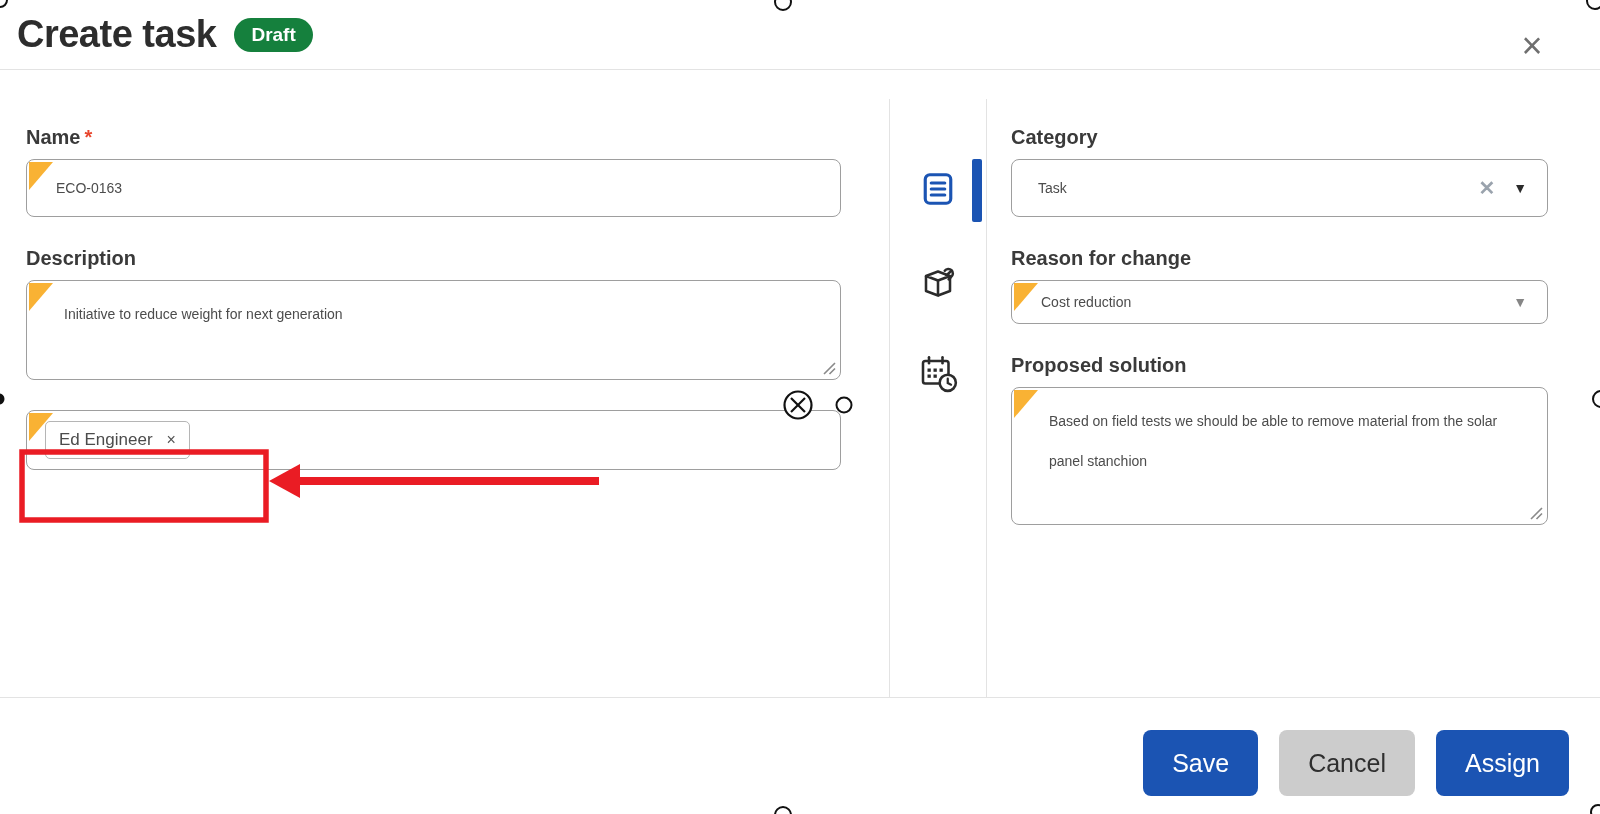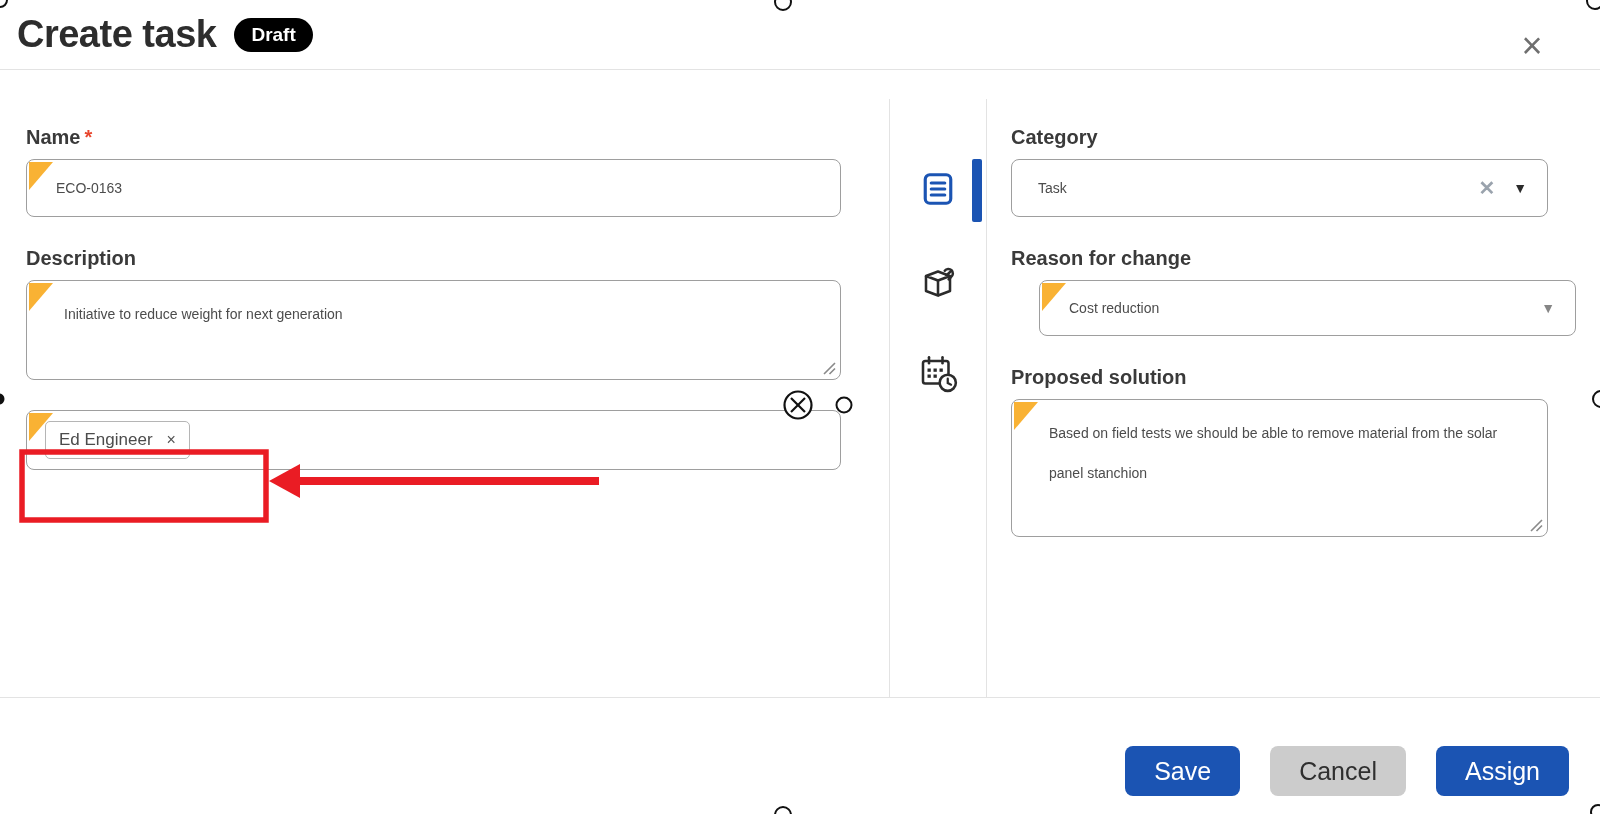--- a/index.html
+++ b/index.html
@@ -13,21 +13,21 @@
   }
 
   
   .dlg-header {
     position: absolute; top: 0; left: 0; right: 0; height: 70px;
     border-bottom: 1px solid #e3e3e3;
     display: flex; align-items: center; padding-left: 17px;
   }
   .dlg-title { font-size: 38px; font-weight: bold; color: #2d2d2d; letter-spacing: -0.5px; }
   .status-badge {
-    margin-left: 18px; background: #000000; color: #fff;
+    margin-left: 18px; background: #15803d; color: #fff;
     font-size: 19px; font-weight: bold; padding: 6px 17px; border-radius: 18px;
   }
   .close-btn {
     position: absolute; top: 28px; right: 50px; width: 36px; height: 36px;
     display: flex; align-items: center; justify-content: center;
     font-size: 36px; color: #6f6f6f; cursor: pointer; line-height: 1;
   }
 
   
   .dlg-main {
@@ -49,21 +49,21 @@
   }
   .box.tall { align-items: flex-start; padding-left: 8px; }
   .dirty::before {
     content: ""; position: absolute; top: 2px; left: 2px;
     border-top: 28px solid #f9b234; border-right: 24px solid transparent;
   }
   .box-text { font-size: 14px; color: #4c4c4c; padding-left: 29px; }
   .box.tall .box-text { padding-top: 13px; line-height: 40px; padding-right: 20px; }
 
   .h58  { height: 58px; }
-  .h54  { height: 56px; margin-left: 28px; }
+  .h54  { height: 44px; }
   .h60  { height: 60px; }
   .h100 { height: 100px; }
   .h138 { height: 138px; }
 
   .resize-handle { position: absolute; right: 4px; bottom: 4px; }
 
   
   .chip {
     margin-left: 18px; display: inline-flex; align-items: center; gap: 14px;
     border: 1px solid #b5b5b5; border-radius: 5px; padding: 8px 13px;
@@ -83,23 +83,23 @@
   .tab-2 { top: 162px; }
   .tab-3 { top: 253px; }
   .active-bar {
     position: absolute; right: 4px; top: 60px; width: 10px; height: 63px;
     background: #1b54b3; border-radius: 2px;
   }
 
   
   .dlg-footer { position: absolute; right: 31px; bottom: 18px; display: flex; gap: 21px; }
   .btn {
-    height: 50px; padding: 0 29px; border: none; border-radius: 8px;
+    height: 66px; padding: 0 29px; border: none; border-radius: 8px;
     font-family: "Liberation Sans", sans-serif; font-size: 25px; cursor: pointer;
-    display: flex; align-items: center; justify-content: center; margin-left: 9px;
+    display: flex; align-items: center; justify-content: center;
   }
   .btn-primary { background: #1b54b3; color: #ffffff; }
   .btn-neutral { background: #cccccc; color: #2f2f2f; }
 
   
   .anno-overlay { position: absolute; inset: 0; z-index: 50; pointer-events: none; }
 </style>
 </head>
 <body>
 

